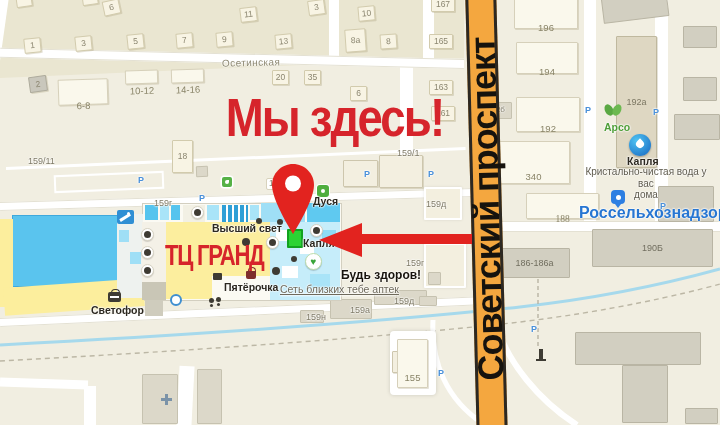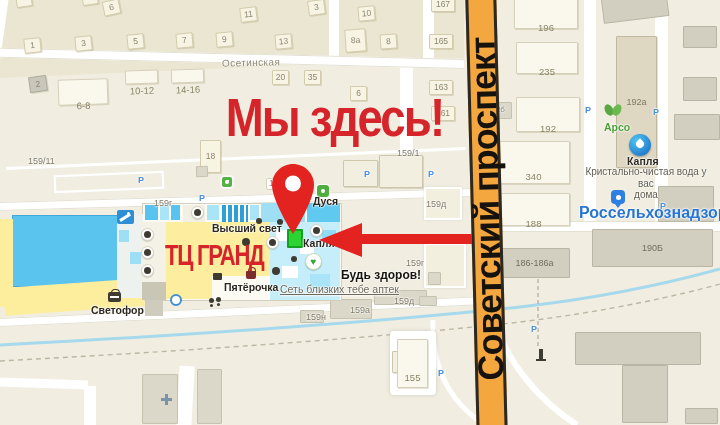--- a/index.html
+++ b/index.html
@@ -271,49 +271,49 @@
     </div>
     <div class="bldg" style="left: 350px; top: 86px; width: 17px; height: 15px;">
       <span>6</span>
     </div>
     <div class="bldg" style="left: 429px; top: 80px; width: 24px; height: 15px;">
       <span>163</span>
     </div>
     <div class="bldg" style="left: 431px; top: 106px; width: 24px; height: 15px;">
       <span>161</span>
     </div>
-    <div class="bldg" style="left: 200px; top: 140px; width: 21px; height: 33px;">
+    <div class="bldg" style="left: 172px; top: 140px; width: 21px; height: 33px;">
       <span>18</span>
     </div>
     <div class="bldg plain" style="left: 58px; top: 79px; width: 50px; height: 26px; transform: rotate(-2deg);">
       <span>6-8</span>
     </div>
     <div class="bldg plain" style="left: 125px; top: 70px; width: 33px; height: 14px; transform: rotate(-2deg);">
       <span>10-12</span>
     </div>
     <div class="bldg plain" style="left: 171px; top: 69px; width: 33px; height: 14px; transform: rotate(-2deg);">
       <span>14-16</span>
     </div>
     <div class="bldg plain" style="left: 514px; top: -2px; width: 64px; height: 31px;">
       <span>196</span>
     </div>
     <div class="bldg plain" style="left: 516px; top: 42px; width: 62px; height: 32px;">
-      <span>235</span>
+      <span>194</span>
     </div>
     <div class="bldg plain" style="left: 516px; top: 97px; width: 64px; height: 35px;">
       <span>192</span>
     </div>
     <div class="bldg grayb2" style="left: 488px; top: 102px; width: 24px; height: 17px;"></div>
     <div class="bldg tall" style="left: 616px; top: 36px; width: 41px; height: 132px;">
       <span>192а</span>
     </div>
     <div class="bldg plain" style="left: 497px; top: 141px; width: 73px; height: 43px;">
       <span>340</span>
     </div>
-    <div class="bldg plain" style="left: 497px; top: 193px; width: 73px; height: 33px;">
+    <div class="bldg plain" style="left: 526px; top: 193px; width: 73px; height: 26px; font-family: Liberation Serif, serif;">
       <span>188</span>
     </div>
     <div class="bldg grayb" style="left: 499px; top: 248px; width: 71px; height: 30px;">
       <span>186-186а</span>
     </div>
     <div class="bldg grayb" style="left: 592px; top: 229px; width: 121px; height: 38px;">
       <span>190Б</span>
     </div>
     <div class="bldg grayb" style="left: 602px; top: -8px; width: 66px; height: 28px; transform: rotate(-7deg);"></div>
     <div class="bldg grayb" style="left: 683px; top: 26px; width: 34px; height: 22px;"></div>

